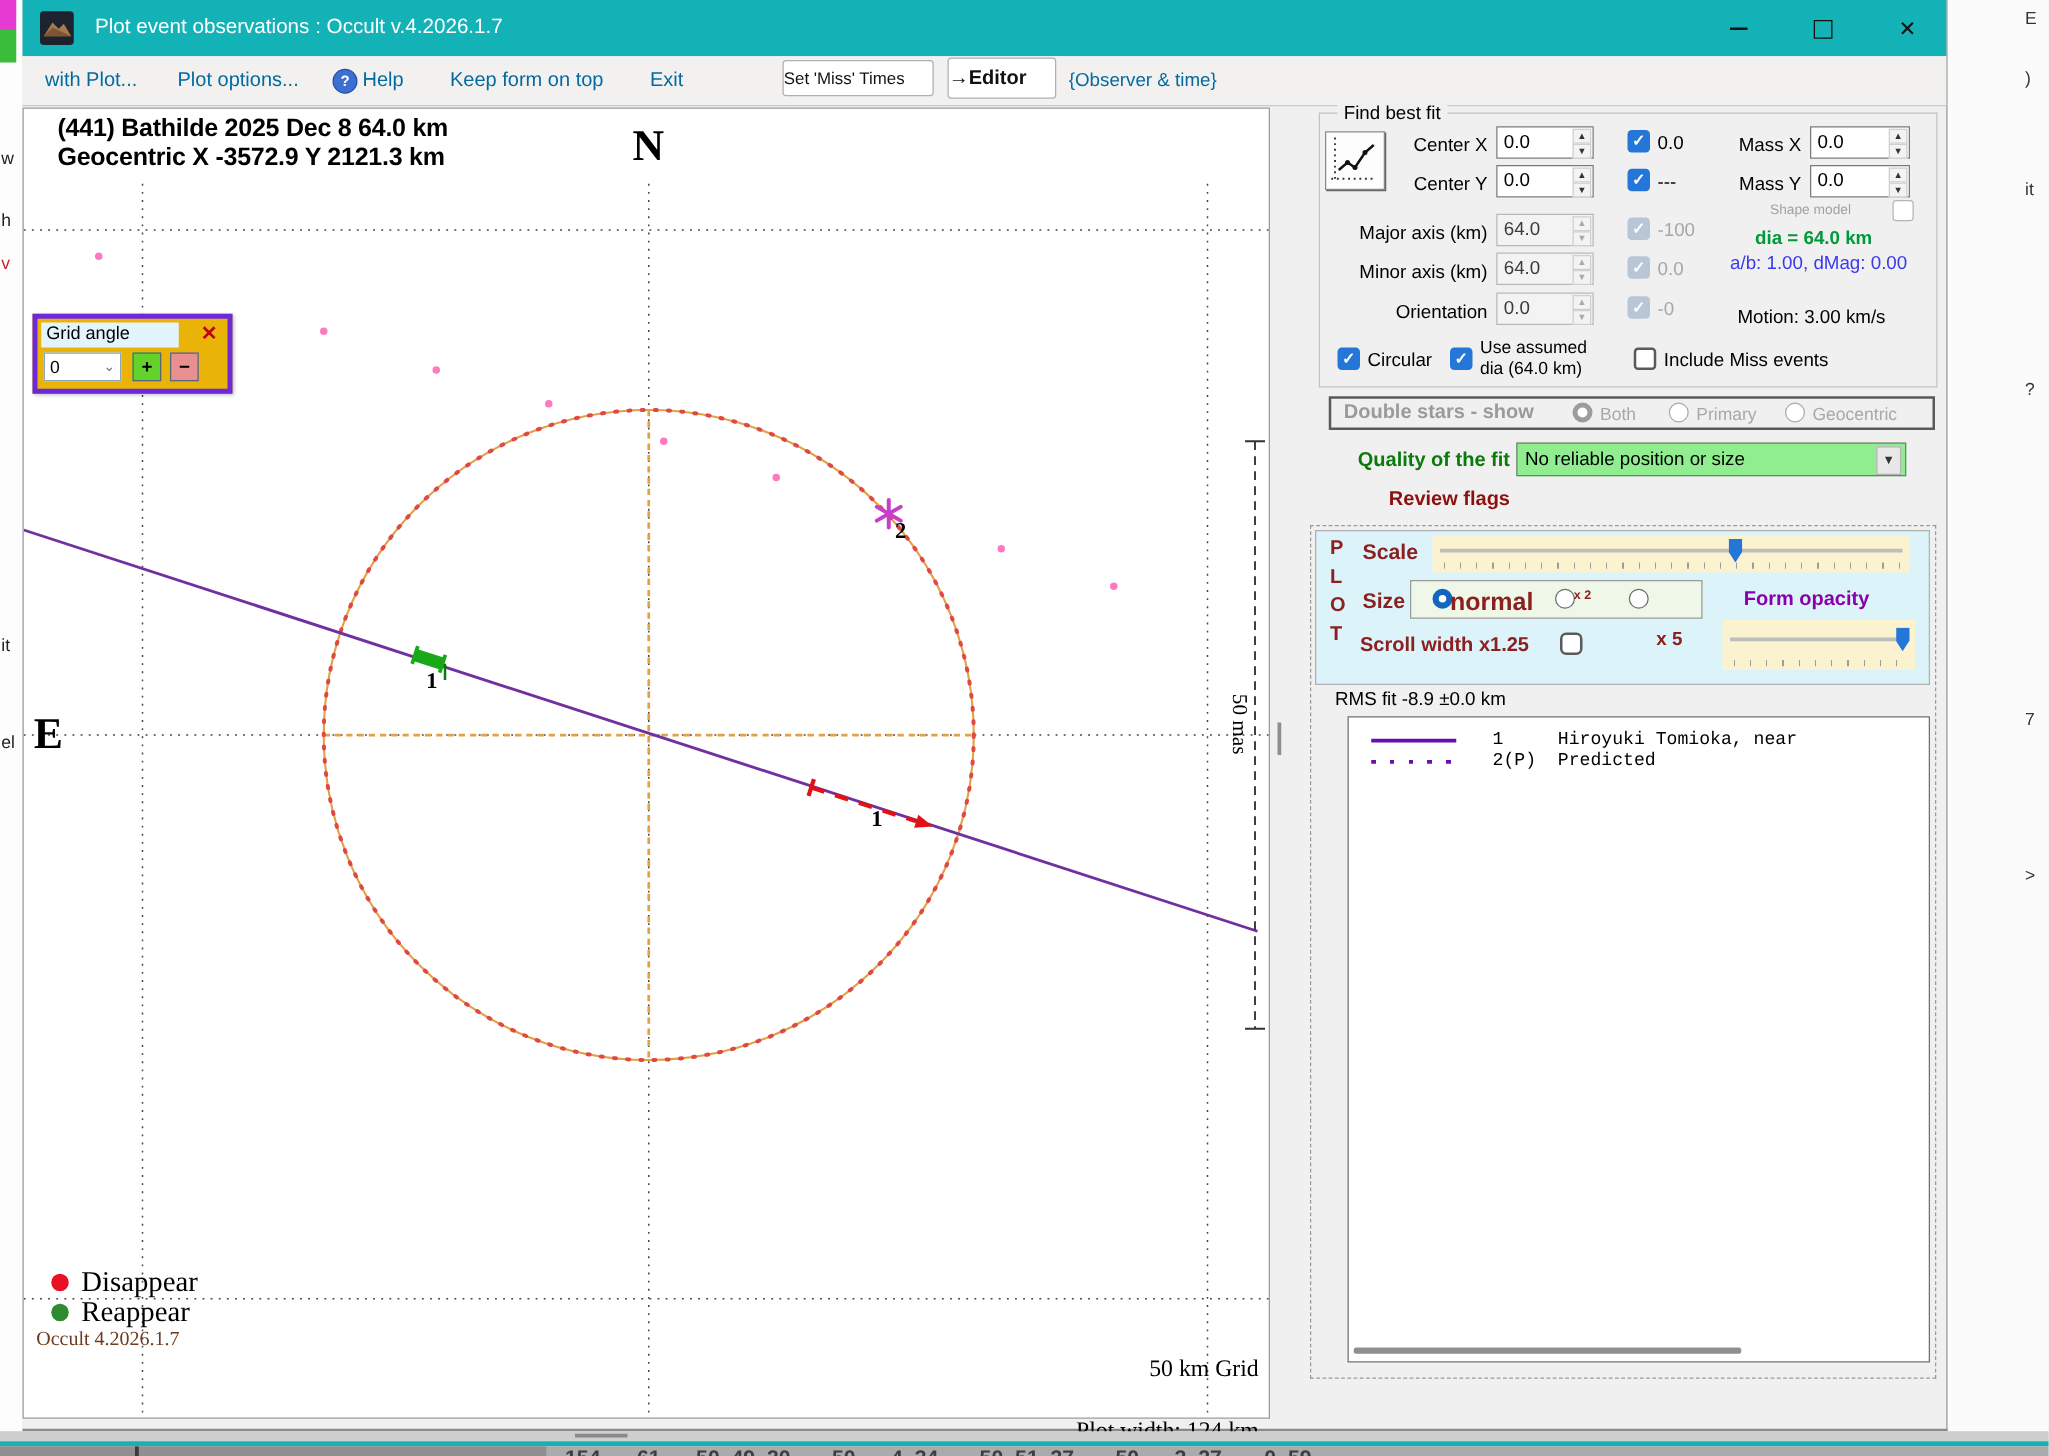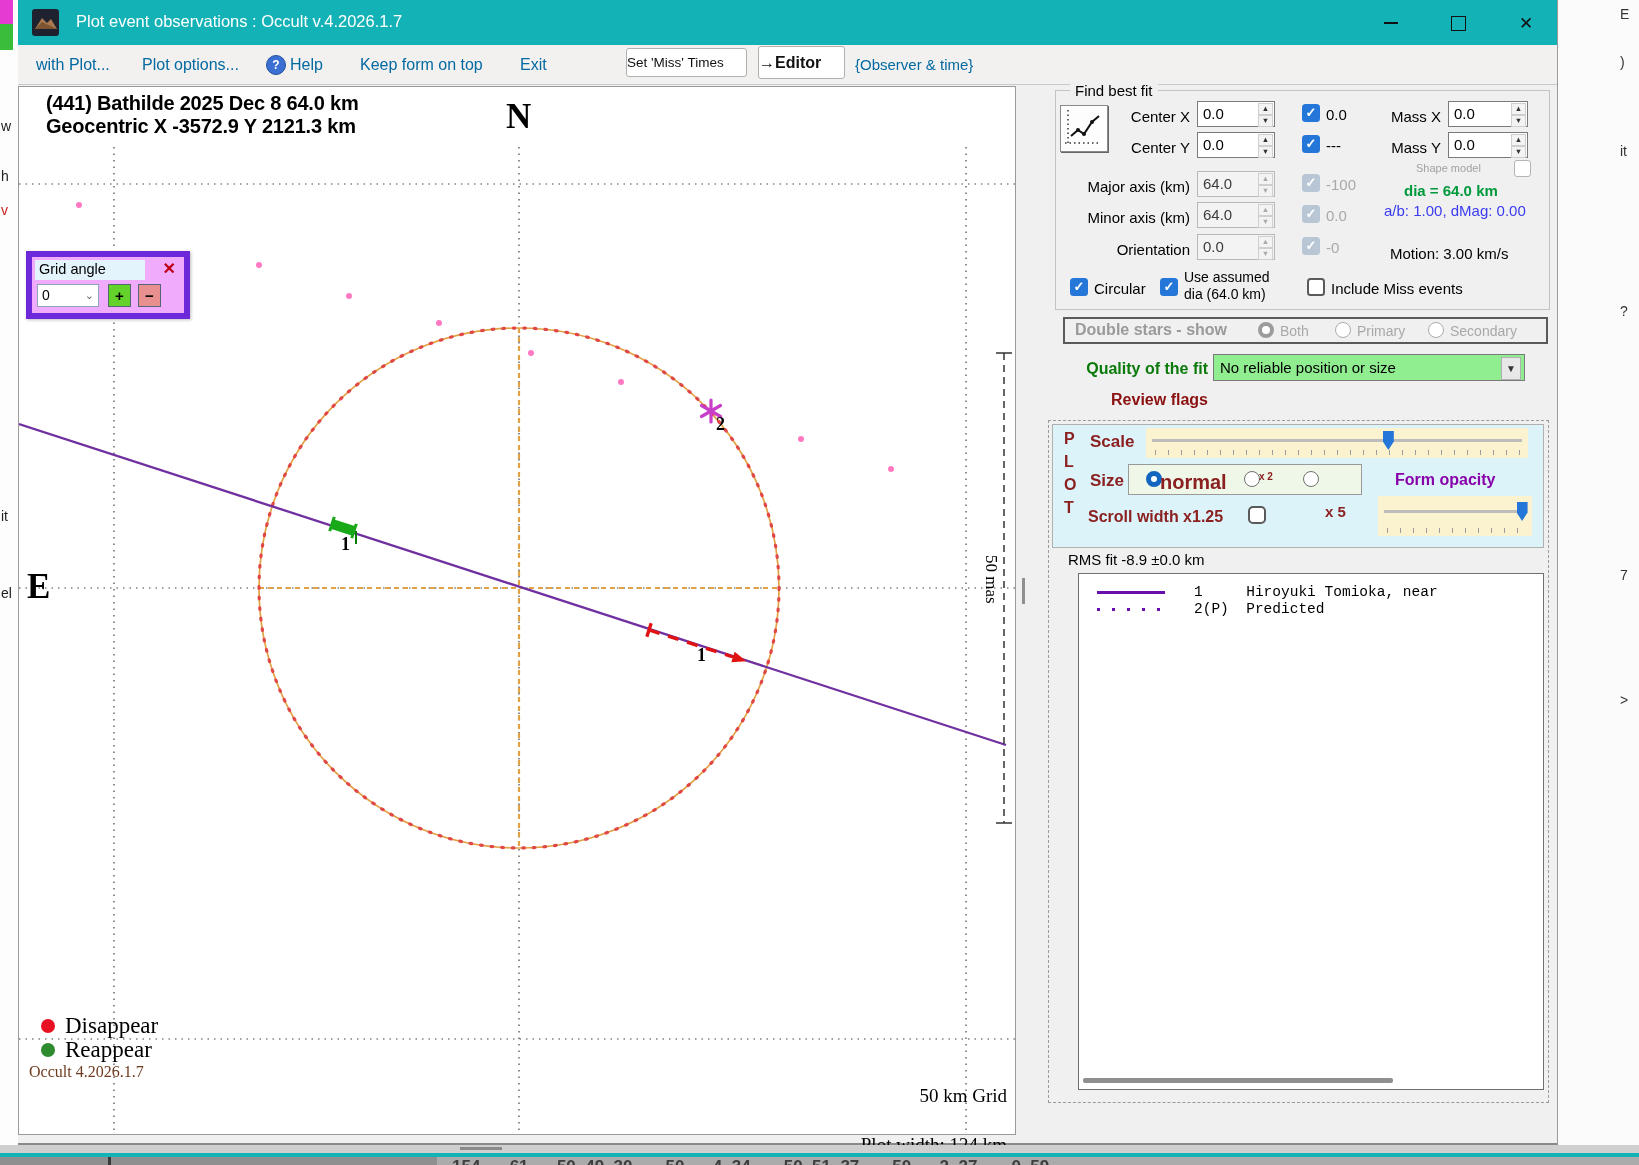--- a/index.html
+++ b/index.html
@@ -15,21 +15,21 @@
   #menubar{left:0;top:45px;right:0;height:39px;background:#f2f1f0;border-bottom:1px solid #c9c9c9;}
   .mitem{top:7px;font-size:16px;color:#0369a1;height:26px;line-height:26px;}
   .mbtn{background:#fff;border:1px solid #b0b0b0;border-radius:3px;color:#111;}
   
   #plot{left:0;top:86px;width:996px;height:1047px;background:#fff;border:1px solid #9a9a9a;box-sizing:content-box;}
   .serif{font-family:"Liberation Serif",serif;}
   .pt-title{font-weight:bold;font-size:20px;color:#000;letter-spacing:-0.2px;margin-left:17px;}
   .legrow{display:flex;align-items:center;gap:10px;}
   .legdot{width:14px;height:14px;border-radius:50%;}
   
-  #gridangle{left:7px;top:164px;width:152px;height:56px;background:#f0abfc;border:6px solid #6d28d9;box-shadow:1px 1px 3px rgba(0,0,0,.25);}
+  #gridangle{left:7px;top:164px;width:152px;height:56px;background:#eab308;border:4px solid #6d28d9;box-shadow:1px 1px 3px rgba(0,0,0,.25);}
   #gridangle .hdr{left:3px;top:3px;width:110px;height:20px;background:#e4f4fd;font-size:14.5px;padding:1px 4px;box-sizing:border-box;}
   #gridangle .x{right:8px;top:2px;color:#c00016;font-weight:bold;font-size:16px;}
   #gridangle .dd{left:5px;top:27px;width:62px;height:23px;background:#fff;border:1px solid #8aa8ba;font-size:14px;padding:2px 4px;box-sizing:border-box;}
   #gridangle .dd .ar{position:absolute;right:4px;top:4px;color:#6a6a6a;font-size:11px;}
   #gridangle .pm{top:27px;width:23px;height:23px;text-align:center;line-height:21px;font-weight:bold;font-size:15px;border:1px solid #567;box-sizing:border-box;}
   
   .lbl{font-size:15px;color:#000;}
   .rlbl{text-align:right;}
   .tb{background:#fff;border:1px solid #7a7a7a;font-size:15px;padding:3px 18px 0 5px;height:26px;box-sizing:border-box;}
   .tb.dis{background:#f3f3f3;color:#3c3c3c;border-color:#b8b8b8;}
@@ -271,21 +271,21 @@
   <div class="abs cb off" style="left:1289px;top:278px;"></div>
   <div class="abs lbl nw" style="left:1313px;top:280px;">Include Miss events</div>
 
   <div class="abs" style="left:1045px;top:317px;width:485px;height:27px;border:2px solid #5a5a5a;box-sizing:border-box;"></div>
   <div class="abs nw" style="left:1057px;top:321px;font-size:16px;font-weight:bold;color:#9a9a9a;">Double stars - show</div>
   <div class="abs radio dissel" style="left:1240px;top:322px;"></div>
   <div class="abs nw" style="left:1262px;top:323px;font-size:14px;color:#a8a8a8;">Both</div>
   <div class="abs radio disun" style="left:1317px;top:322px;"></div>
   <div class="abs nw" style="left:1339px;top:323px;font-size:14px;color:#a8a8a8;">Primary</div>
   <div class="abs radio disun" style="left:1410px;top:322px;"></div>
-  <div class="abs nw" style="left:1432px;top:323px;font-size:14px;color:#a8a8a8;">Secondary</div>
+  <div class="abs nw" style="left:1432px;top:323px;font-size:14px;color:#a8a8a8;">Geocentric</div>
 
   <div class="abs nw" style="left:1042px;top:360px;width:148px;text-align:right;font-size:16px;font-weight:bold;color:#0a7a0a;">Quality of the fit</div>
   <div class="abs" style="left:1195px;top:354px;width:312px;height:27px;background:#90ee90;border:1px solid #7a7a7a;box-sizing:border-box;">
     <span class="abs nw" style="left:6px;top:4px;font-size:15px;">No reliable position or size</span>
     <span class="abs" style="right:3px;top:2px;width:18px;height:21px;background:#e8e8e8;border:1px solid #b0b0b0;text-align:center;font-size:10px;line-height:21px;color:#333;">▼</span>
   </div>
   <div class="abs nw" style="left:1042px;top:391px;width:148px;text-align:right;font-size:16px;font-weight:bold;color:#8b1010;">Review flags</div>
 
   <div class="abs" style="left:1030px;top:420px;width:501px;height:683px;border:1px dashed #9a9a9a;box-sizing:border-box;"></div>
 

